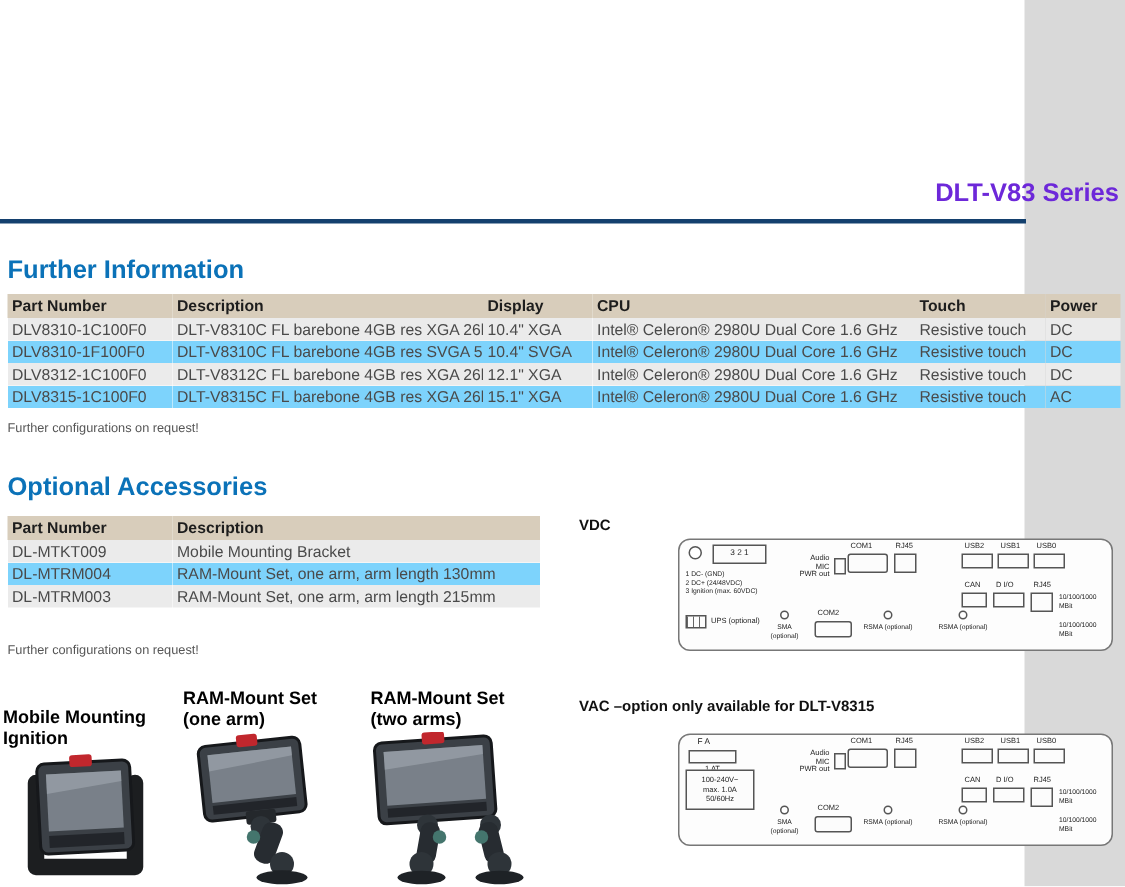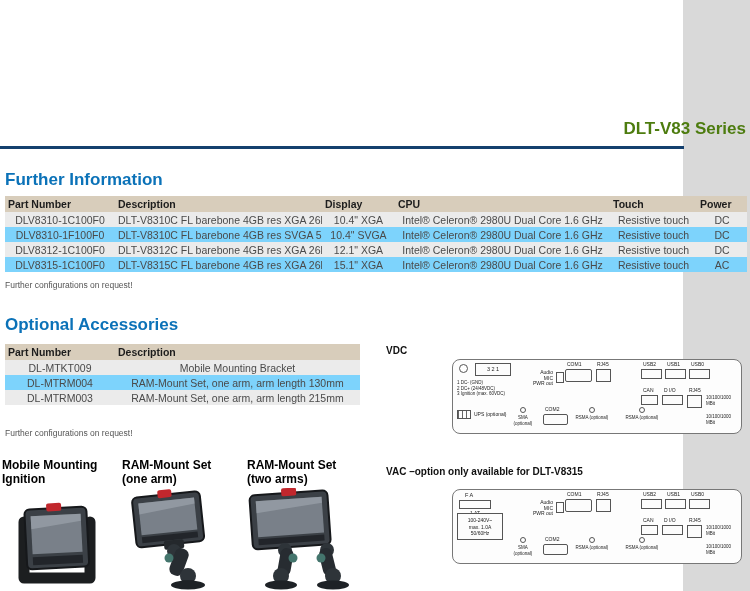--- a/index.html
+++ b/index.html
@@ -1,24 +1,24 @@
 <!DOCTYPE html>
 <html><head>
 <meta charset="utf-8">
 <style>
   html,body{margin:0;padding:0;background:#fff;}
   .page{position:relative;width:750px;height:591px;background:#ffffff;overflow:hidden;
         font-family:"Liberation Sans",sans-serif;color:#333;}
   .band{position:absolute;top:0;right:0;width:67px;height:591px;background:#d9d9d9;}
-  .series{position:absolute;top:119px;right:4px;font-size:17px;font-weight:bold;color:#4d7c0f;white-space:nowrap;}
+  .series{position:absolute;top:119px;right:4px;font-size:17px;font-weight:bold;color:#6d28d9;white-space:nowrap;}
   .rule{position:absolute;top:146px;left:0;width:684px;height:3px;background:#14406e;}
   .h-blue{position:absolute;margin:0;font-size:17px;font-weight:bold;color:#0b72b8;white-space:nowrap;}
   table{position:absolute;border-collapse:collapse;table-layout:fixed;font-size:10.5px;color:#4a4a4a;}
   th{background:#d8cdbb;color:#1d1d1d;text-align:left;font-weight:bold;padding:2px 3px;font-size:10.5px;white-space:nowrap;}
-  td{padding:1.5px 3px;white-space:nowrap;overflow:hidden;text-align:center;}
+  td{padding:1.5px 3px;white-space:nowrap;overflow:hidden;}
   tr.odd{background:#ebebeb;} tr.even{background:#7dd3fc;}
   .note{position:absolute;font-size:8.5px;color:#555;white-space:nowrap;}
   .io-sub{position:absolute;font-size:10px;font-weight:bold;color:#111;white-space:nowrap;}
   .diagram{position:absolute;width:288px;height:73px;border:1px solid #777;border-radius:8px;background:#fdfdfd;}
   .d-lbl{position:absolute;font-size:5px;line-height:5.5px;color:#222;white-space:nowrap;}
   .wrap{white-space:normal;}
   .ta-c{text-align:center;} .ta-r{text-align:right;}
   .cbox{position:absolute;border:1px solid #555;background:#fcfcfc;box-sizing:border-box;}
   .dsub{border-radius:2px;}
   .pins-txt{display:block;font-size:5.5px;line-height:11px;text-align:center;color:#222;}
@@ -217,21 +217,21 @@
     <div class="d-lbl wrap ta-c" style="left:57px;top:55px;width:26px;font-size:4.5px">SMA (optional)</div>
     <div class="d-lbl" style="left:92px;top:47px">COM2</div>
     <div class="cbox dsub" style="left:90px;top:54px;width:25px;height:11px"></div>
     <div class="circ" style="left:136px;top:47px;width:6px;height:6px"></div>
     <div class="d-lbl wrap ta-c" style="left:121px;top:55px;width:36px;font-size:4.5px">RSMA (optional)</div>
     <div class="circ" style="left:186px;top:47px;width:6px;height:6px"></div>
     <div class="d-lbl wrap ta-c" style="left:171px;top:55px;width:36px;font-size:4.5px">RSMA (optional)</div>
     <div class="d-lbl wrap" style="left:253px;top:54px;width:32px;font-size:4.5px">10/100/1000 MBit</div>
   </div>
 
-  <div class="prod-label" style="left:2px;top:459px">
+  <div class="prod-label" style="left:2px;top:472px">
     <div>Mobile Mounting</div>
     <div>Ignition</div>
   </div>
   <div class="prod-label" style="left:122px;top:459px">
     <div>RAM-Mount Set</div>
     <div>(one arm)</div>
   </div>
   <div class="prod-label" style="left:247px;top:459px">
     <div>RAM-Mount Set</div>
     <div>(two arms)</div>

